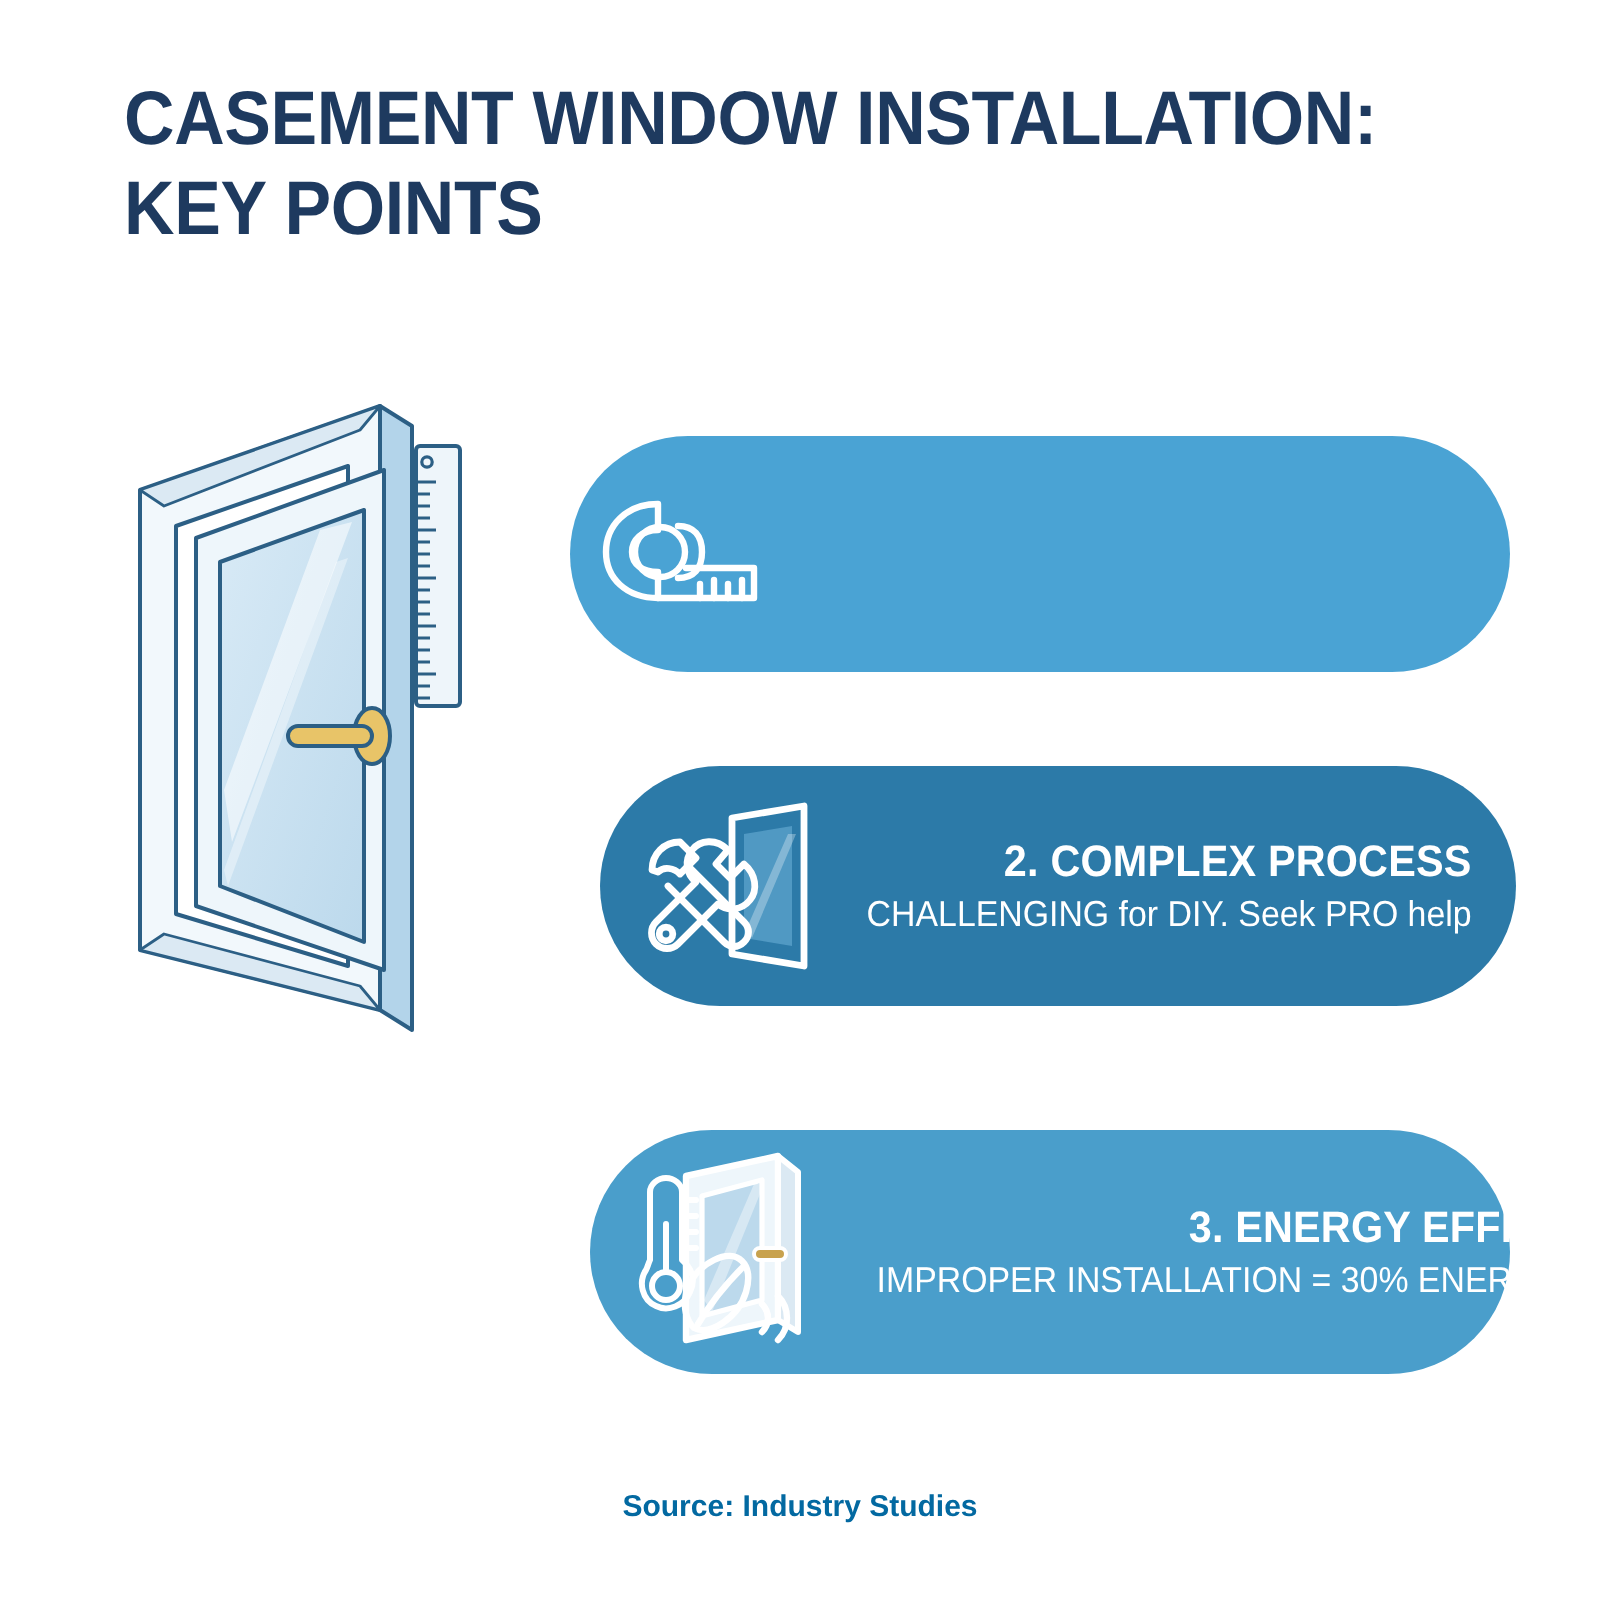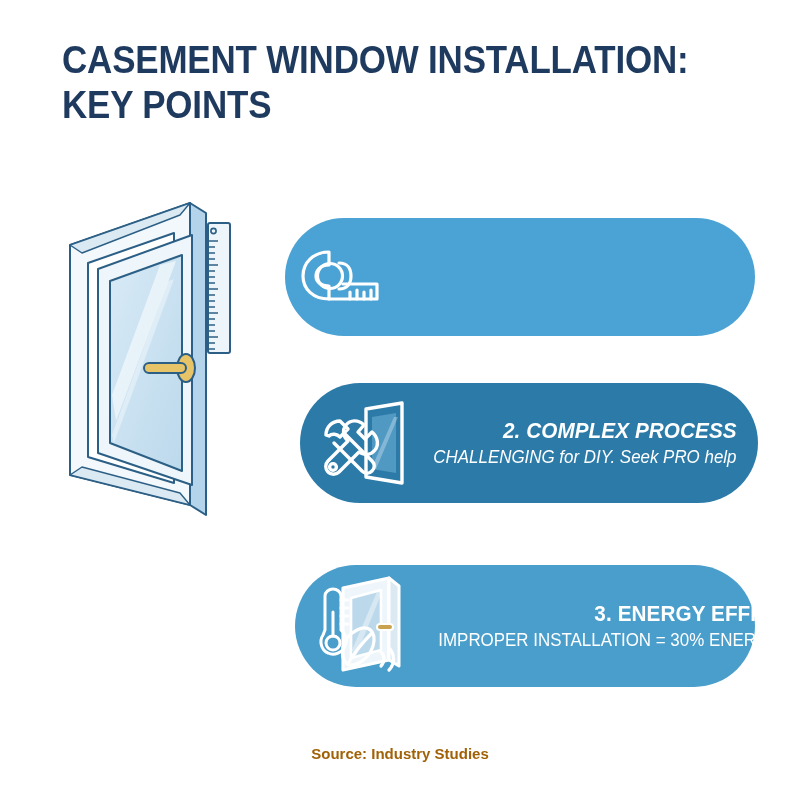--- a/index.html
+++ b/index.html
@@ -199,21 +199,21 @@
         <path d="M30 53 L78 53 L78 38 L44 38"></path>
         <line x1="51" y1="46" x2="51" y2="53"></line>
         <line x1="58" y1="44" x2="58" y2="53"></line>
         <line x1="65" y1="46" x2="65" y2="53"></line>
         <line x1="72" y1="44" x2="72" y2="53"></line>
       </g>
     </svg>
   </div>
 </div>
 
-<div class="card" id="card-2" style="background: rgb(44, 122, 168); font-style: italic;">
+<div class="card" id="card-2" style="background: rgb(44, 122, 168);">
   <div class="card-icon">
     <svg width="104" height="104" viewBox="0 0 104 104" xmlns="http://www.w3.org/2000/svg">
 
       <polygon points="56,18 92,12 92,92 56,86" fill="none" stroke="#ffffff" stroke-width="3.4" stroke-linejoin="round"></polygon>
       <polygon points="62,26 86,22 86,82 62,78" fill="#6fb3d8" opacity="0.55"></polygon>
       <polygon points="63,74 84,26 88,26 66,78" fill="#ffffff" opacity="0.30"></polygon>
 
       <g fill="none" stroke="#ffffff" stroke-width="3.4" stroke-linejoin="round" stroke-linecap="round">
         <path d="M54 34 C48 28 40 29 36 34 C32 39 33 46 38 50 L18 70 C15 73 15 78 18 81 C21 84 26 84 29 81 L49 61 C54 65 61 64 65 59 C69 54 68 46 62 41 L55 48 L48 41 Z"></path>
         <circle cx="23" cy="76" r="3.4"></circle>
@@ -258,13 +258,13 @@
         <path d="M86 78 C92 84 92 94 86 100"></path>
       </g>
     </svg>
   </div>
   <div class="card-text">
     <div class="card-title">3. ENERGY EFFICIENCY</div>
     <div class="card-sub">IMPROPER INSTALLATION = 30% ENERGY LOSS.</div>
   </div>
 </div>
 
-<div id="footer" style="color: #a16207;">Source: Industry Studies</div>
+<div id="footer" style="color: #0369a1;">Source: Industry Studies</div>
 
 </body></html>

